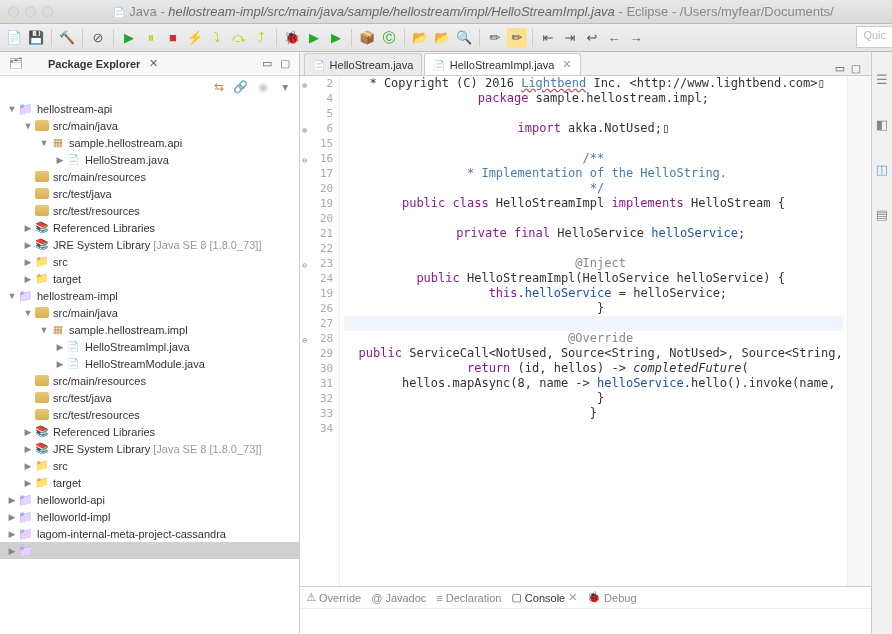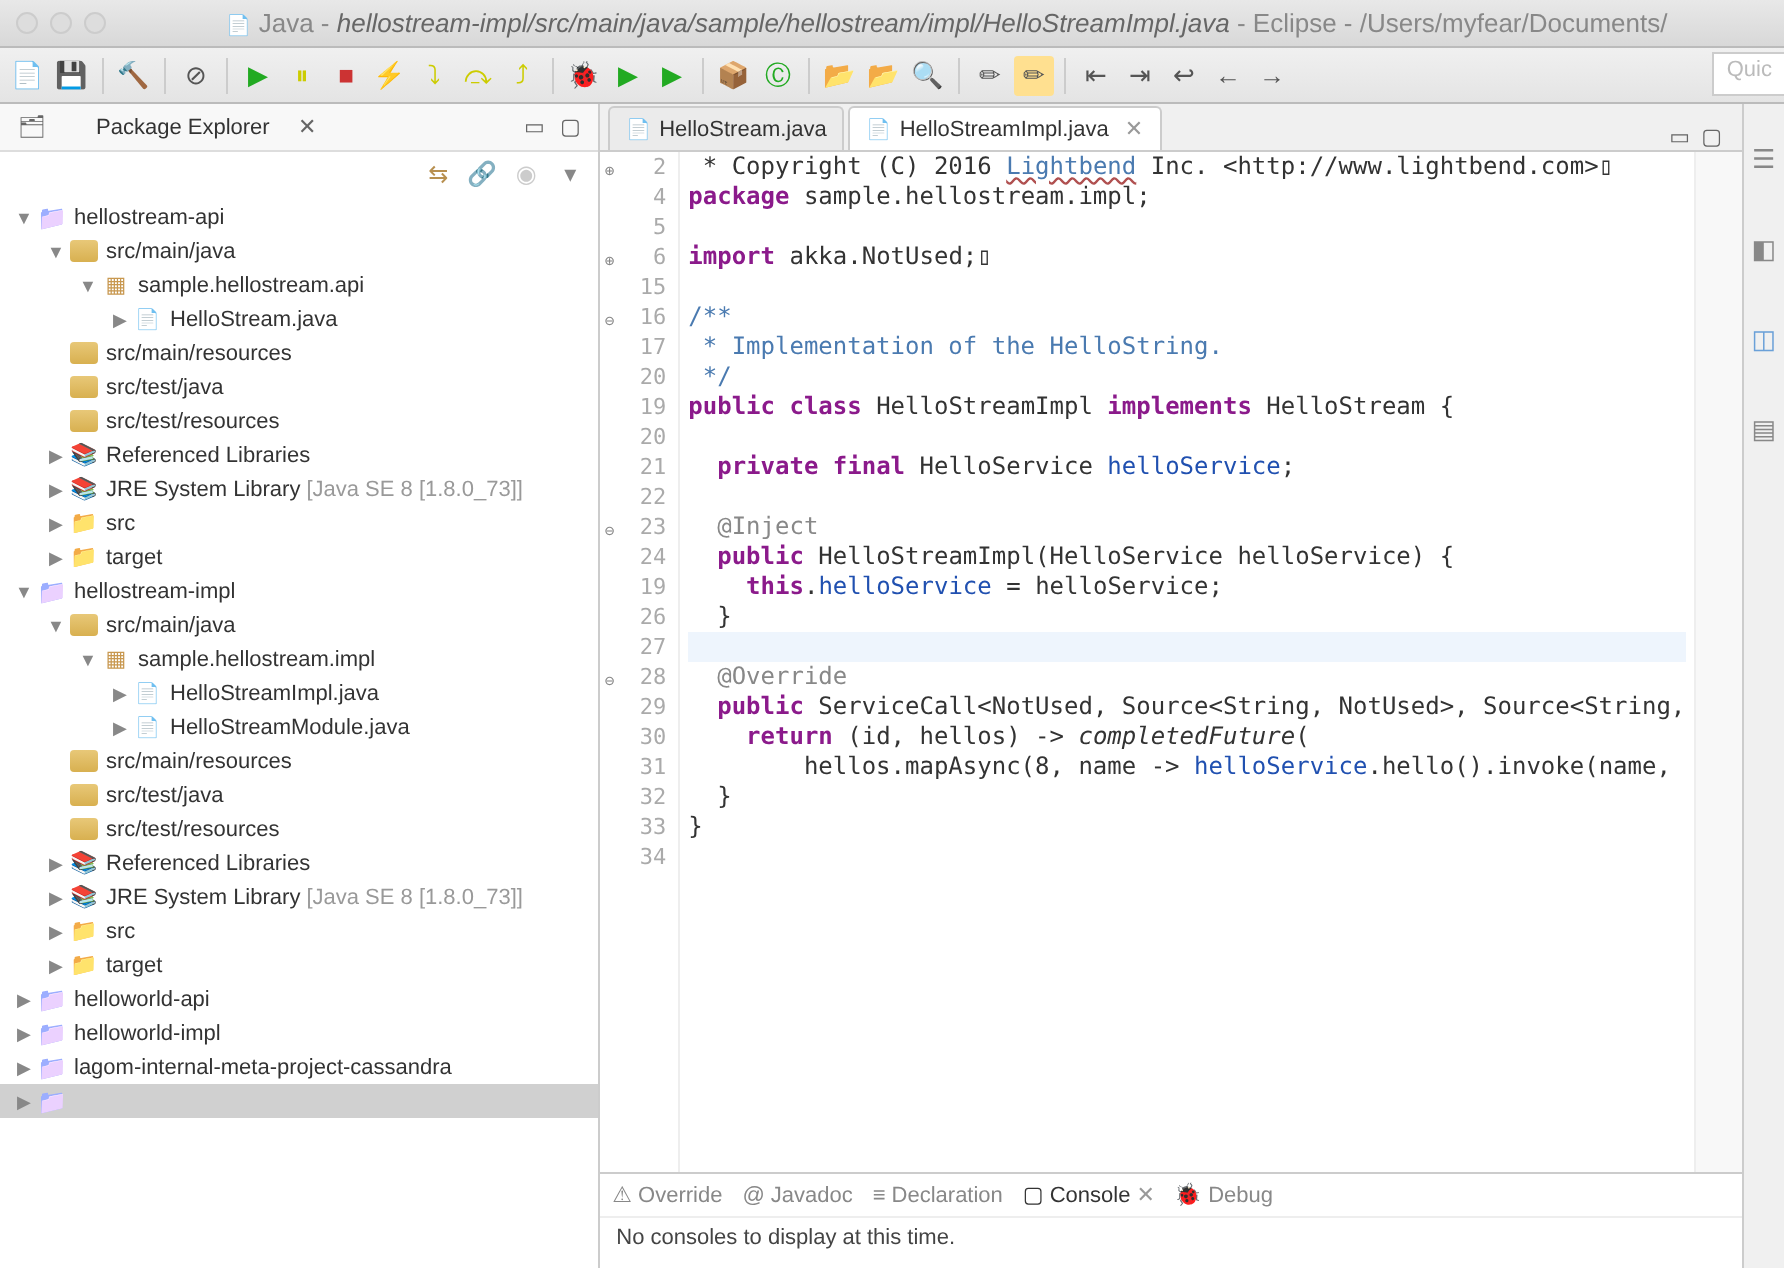--- a/index.html
+++ b/index.html
@@ -9,21 +9,21 @@
 .dot { width: 11px; height: 11px; border-radius: 50%; background: #ddd; border: 1px solid #ccc; }
 .title { flex: 1; text-align: center; font-size: 13px; color: #888; white-space: nowrap; overflow: hidden; }
 .title .em { color: #666; font-style: italic; }
 .toolbar { height: 28px; background: linear-gradient(#f0f0f0,#e4e4e4); border-bottom: 1px solid #bbb; display: flex; align-items: center; padding: 0 4px; gap: 2px; overflow: hidden; }
 .tbtn { width: 20px; height: 20px; display: flex; align-items: center; justify-content: center; font-size: 13px; color: #555; border-radius: 2px; }
 .tsep { width: 1px; height: 18px; background: #ccc; margin: 0 3px; }
 .quick { position: absolute; right: 0; top: 26px; height: 22px; background: #fff; border: 1px solid #ccc; border-right: none; padding: 2px 6px; font-size: 11px; color: #bbb; }
 .main { display: flex; height: calc(100% - 52px); }
 .sidebar { width: 310px; background: #fff; border-right: 1px solid #ccc; display: flex; flex-direction: column; }
 .view-hdr { height: 24px; display: flex; align-items: center; padding: 0 6px; border-bottom: 1px solid #ddd; background: #f8f8f8; }
-.view-hdr .lbl { flex: 1; font-weight: normal; padding-left: 24px; }
+.view-hdr .lbl { flex: 1; font-weight: bold; padding-left: 24px; }
 .view-hdr .ico { width: 16px; height: 16px; display: flex; align-items: center; justify-content: center; font-size: 11px; color: #666; margin-left: 2px; }
 .mini-toolbar { height: 22px; display: flex; align-items: center; justify-content: flex-end; padding: 0 6px; gap: 6px; }
 .mini-toolbar .mico { width: 16px; height: 16px; font-size: 12px; color: #b89050; display: flex; align-items: center; justify-content: center; }
 .tree { flex: 1; overflow: auto; padding: 2px 0; }
 .node { display: flex; align-items: center; height: 17px; padding-right: 4px; white-space: nowrap; }
 .node.sel { background: #d0d0d0; }
 .tw { width: 12px; text-align: center; color: #888; font-size: 9px; }
 .nico { width: 16px; height: 14px; display: flex; align-items: center; justify-content: center; font-size: 11px; margin-right: 3px; }
 .proj::before { content: "📁"; font-size: 12px; filter: hue-rotate(200deg); }
 .srcf { background: linear-gradient(#e8c878,#d8b050); border-radius: 2px; width: 14px; height: 11px; }
@@ -35,24 +35,24 @@
 .editor-area { flex: 1; display: flex; flex-direction: column; background: #fff; }
 .tabs { height: 24px; display: flex; align-items: flex-end; background: #f0f0f0; border-bottom: 1px solid #ccc; padding: 0 4px; }
 .tab { height: 22px; display: flex; align-items: center; padding: 0 8px; border: 1px solid #ccc; border-bottom: none; background: #ebebeb; margin-right: 2px; border-radius: 3px 3px 0 0; font-size: 11px; gap: 4px; }
 .tab.active { background: #fff; }
 .tab .x { color: #999; font-size: 11px; margin-left: 4px; }
 .tabs .spacer { flex: 1; }
 .code { flex: 1; display: flex; overflow: hidden; font-family: Menlo, Monaco, monospace; font-size: 12px; line-height: 15px; }
 .gutter { width: 40px; background: #fff; border-right: 1px solid #eee; text-align: right; padding: 0 6px 0 0; color: #aaa; font-size: 11px; }
 .gutter .ln { height: 15px; position: relative; }
 .fold-m { position: absolute; left: -2px; top: 2px; width: 9px; height: 9px; font-size: 8px; color: #888; }
-.codebody { flex: 1; padding: 0 4px; background: #fff; white-space: pre; overflow: hidden; }
+.codebody { flex: 1; padding: 0 4px; background: #fff; white-space: pre; overflow: hidden; text-align: center; }
 .codebody .row { height: 15px; }
 .codebody .hl { background: #eef5fd; }
-.kw { color: #8b1a8b; font-weight: bold; }
+.kw { color: #8b1a8b; font-weight: normal; }
 .com { color: #4a7ab0; }
 .ann { color: #888; }
 .field { color: #2050b0; }
 .meth { color: #333; font-style: italic; }
 .url { color: #4a7ab0; text-decoration: underline wavy #b05050; }
 .bottom { height: 48px; border-top: 1px solid #ccc; background: #fff; display: flex; flex-direction: column; }
 .bottom-tabs { height: 22px; display: flex; align-items: center; padding: 0 6px; gap: 10px; border-bottom: 1px solid #eee; }
 .btab { display: flex; align-items: center; gap: 3px; color: #888; font-size: 11px; }
 .btab.active { color: #333; }
 .btab .bico { font-size: 11px; }
@@ -348,21 +348,20 @@
           <div class="btab active">
             <span class="bico">▢</span>
             <span>Console</span>
             <span style="color: rgb(153, 153, 153);"> ✕</span>
           </div>
           <div class="btab">
             <span class="bico">🐞</span>
             <span>Debug</span>
           </div>
         </div>
-      <div class="console-body">No consoles to display at this time.</div>
     </div>
   </div>
 
   <div class="right-tools">
     <span class="rtico">☰</span>
     <span class="rtico">◧</span>
     <span class="rtico" style="color:#6aa0d8">◫</span>
     <span class="rtico">▤</span>
   </div>
 </div>

